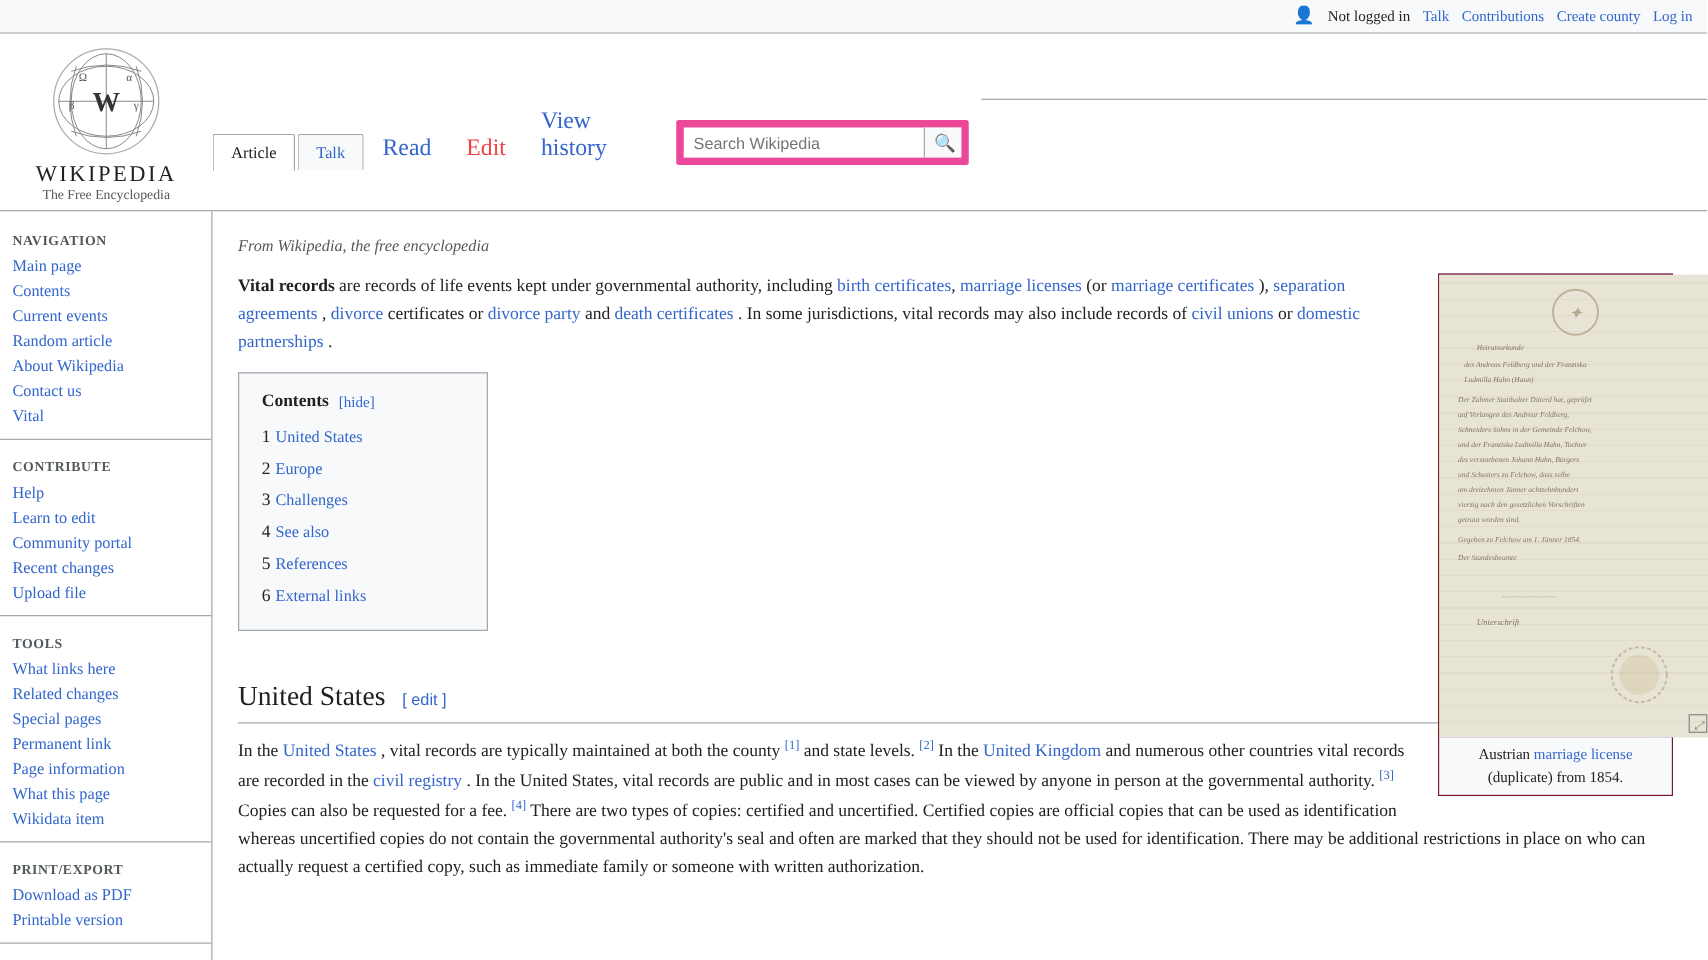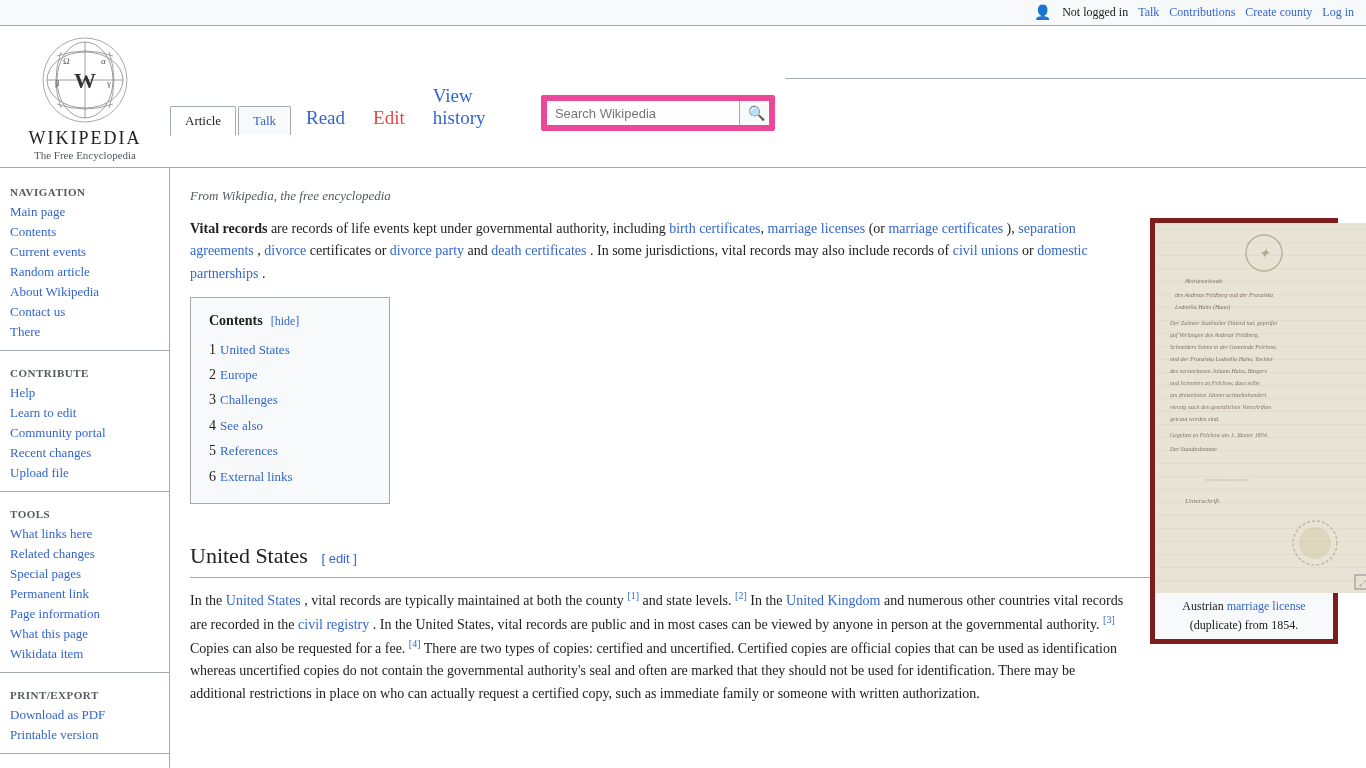--- a/index.html
+++ b/index.html
@@ -189,21 +189,21 @@
       font-size: 14px;
       line-height: 1.6;
     }
     .article-body p {
       margin-bottom: 12px;
     }
     
     .infobox-image {
       float: right;
       margin: 0 0 16px 20px;
-      border: 5px solid #7f1d1d;
+      border: 1px solid #7f1d1d;
       background: #8b5cf6;
       width: 188px;
       font-size: 12px;
       text-align: center;
     }
     .img-placeholder-inner {
       width: 218px;
       height: 370px;
       background: linear-gradient(135deg, #e8e4d9 0%, #d5cebd 50%, #e8e4d9 100%);
       display: flex;
@@ -352,21 +352,21 @@
 <div id="content-wrap">
 
   <div id="sidebar">
     <div class="sidebar-section-title">Navigation</div>
     <a class="sidebar-link">Main page</a>
     <a class="sidebar-link">Contents</a>
     <a class="sidebar-link">Current events</a>
     <a class="sidebar-link">Random article</a>
     <a class="sidebar-link">About Wikipedia</a>
     <a class="sidebar-link">Contact us</a>
-    <a class="sidebar-link">There</a>
+    <a class="sidebar-link">Vital</a>
 
     <hr class="sidebar-divider">
     <div class="sidebar-section-title">Contribute</div>
     <a class="sidebar-link">Help</a>
     <a class="sidebar-link">Learn to edit</a>
     <a class="sidebar-link">Community portal</a>
     <a class="sidebar-link">Recent changes</a>
     <a class="sidebar-link">Upload file</a>
 
     <hr class="sidebar-divider">

